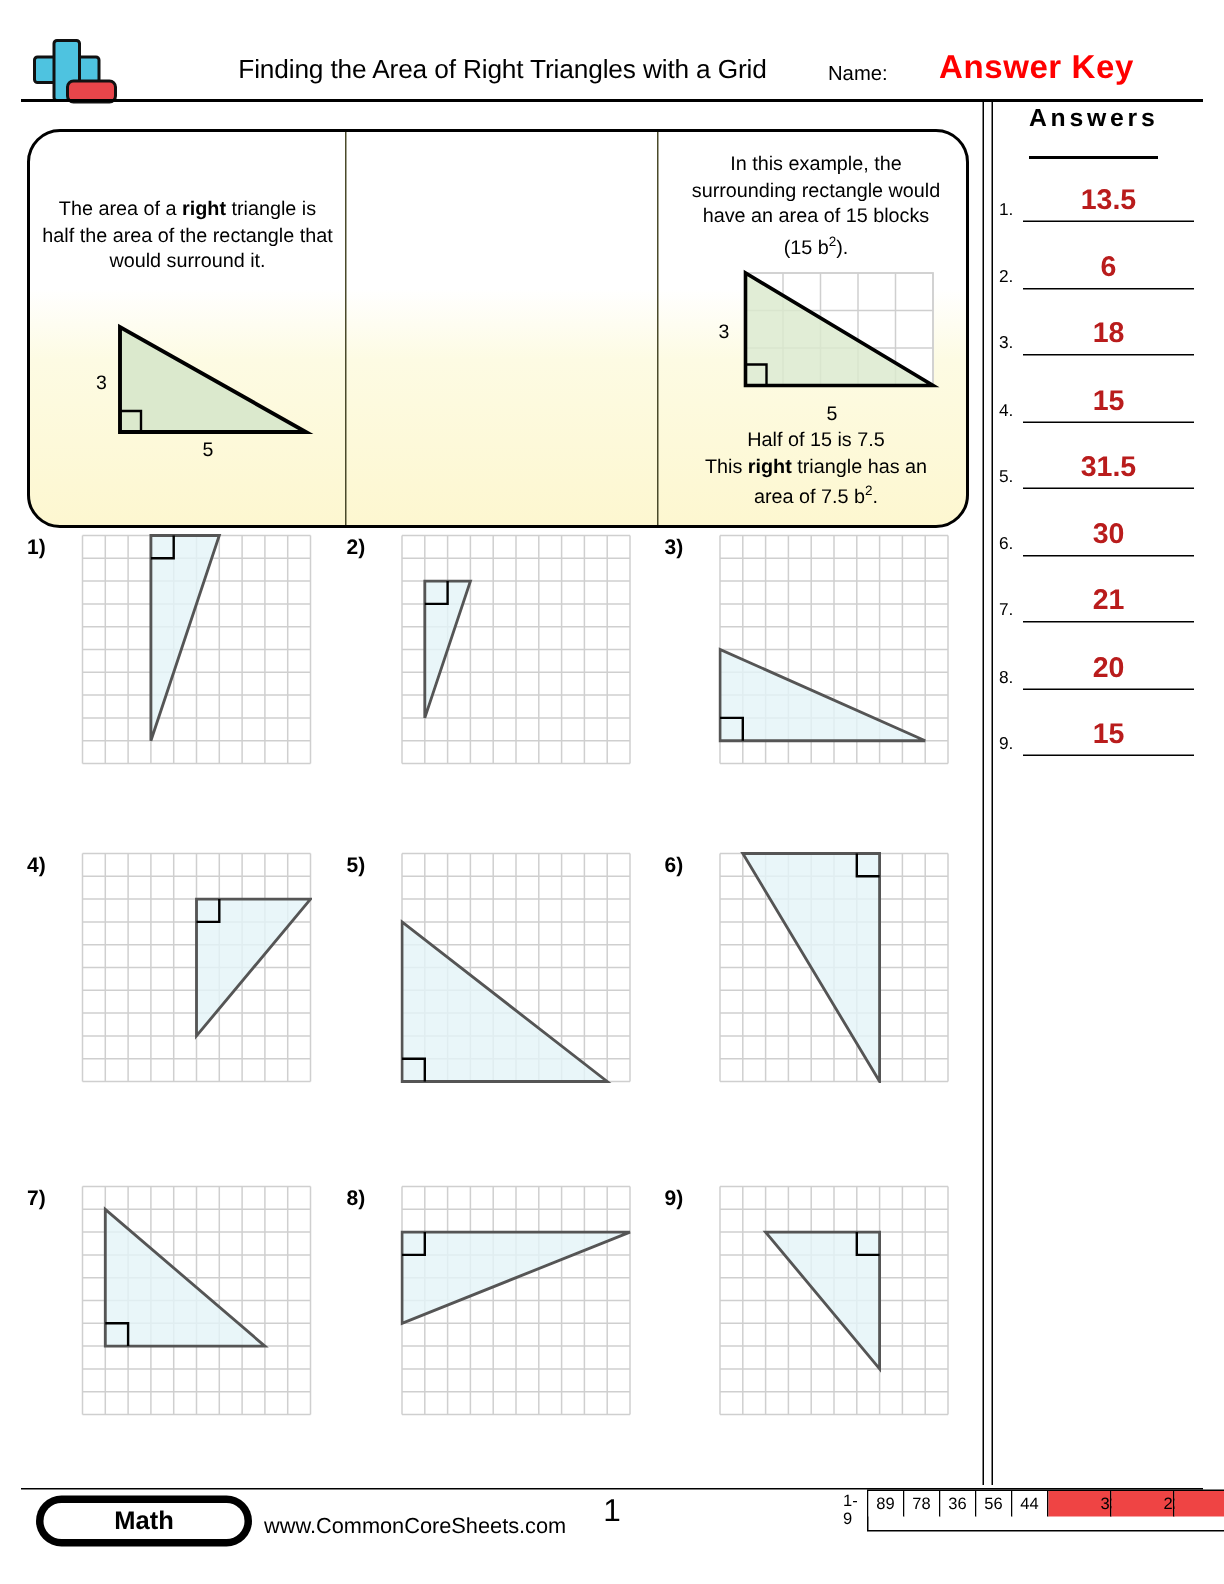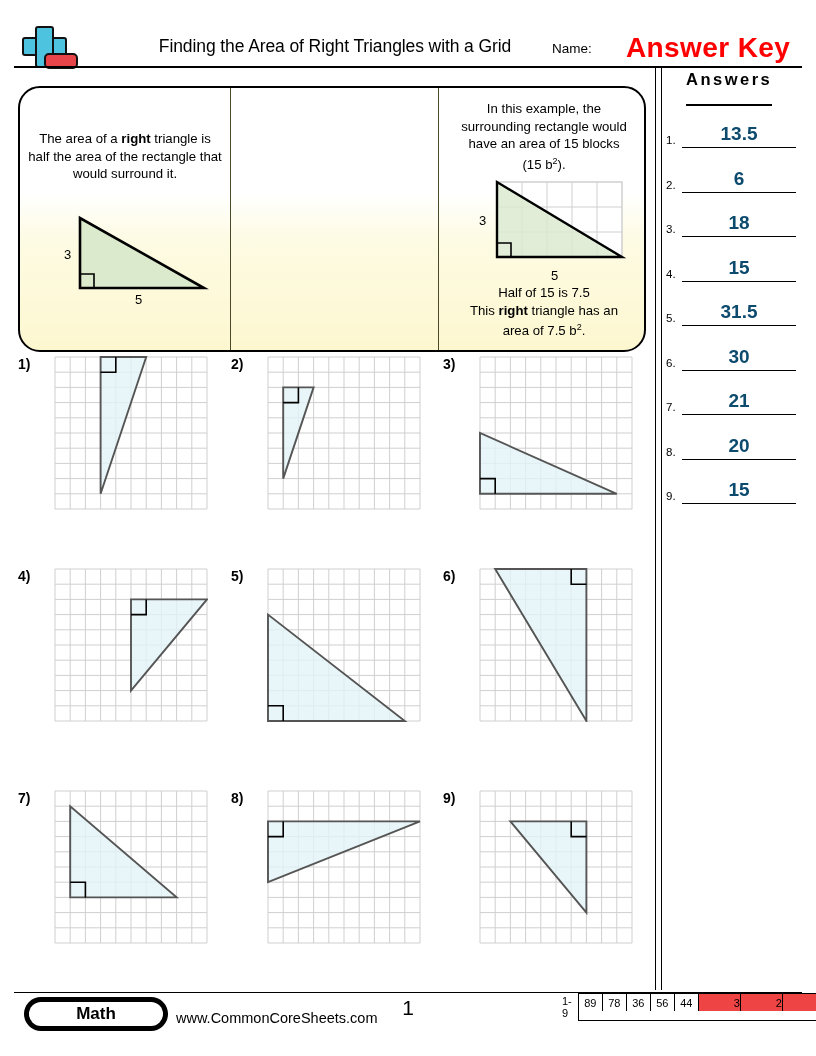--- a/index.html
+++ b/index.html
@@ -46,21 +46,21 @@
     font-size: 17.5px;
     letter-spacing: -0.1px;
     white-space: nowrap;
   }
   .name-label {
     position: absolute; left: 552px; top: 19px;
     font-size: 13.5px;
   }
   .answer-key {
     position: absolute; left: 626px; top: 10px;
-    font-size: 28px; font-weight: bold;
+    font-size: 22px; font-weight: bold;
     color: #ff0000;
     letter-spacing: 0.4px;
     white-space: nowrap;
   }
   .header-rule {
     position: absolute; left: 14px; top: 66px;
     width: 788px; height: 0;
     border-top: 2.5px solid #000;
   }
 
@@ -134,21 +134,21 @@
   }
   .ans-line {
     position: absolute; left: 16px; bottom: 0;
     width: 114px; height: 0;
     border-bottom: 1.4px solid #000;
   }
   .ans-val {
     position: absolute; left: 16px; bottom: 3px;
     width: 114px; text-align: center;
     font-size: 19px; font-weight: bold;
-    color: #0c4a6e;
+    color: #b91c1c;
   }
 
   
   .footer-rule {
     position: absolute; left: 14px; top: 992px;
     width: 788px; height: 0;
     border-top: 1.6px solid #000;
   }
   .math-pill {
     position: absolute; left: 24px; top: 997px;

